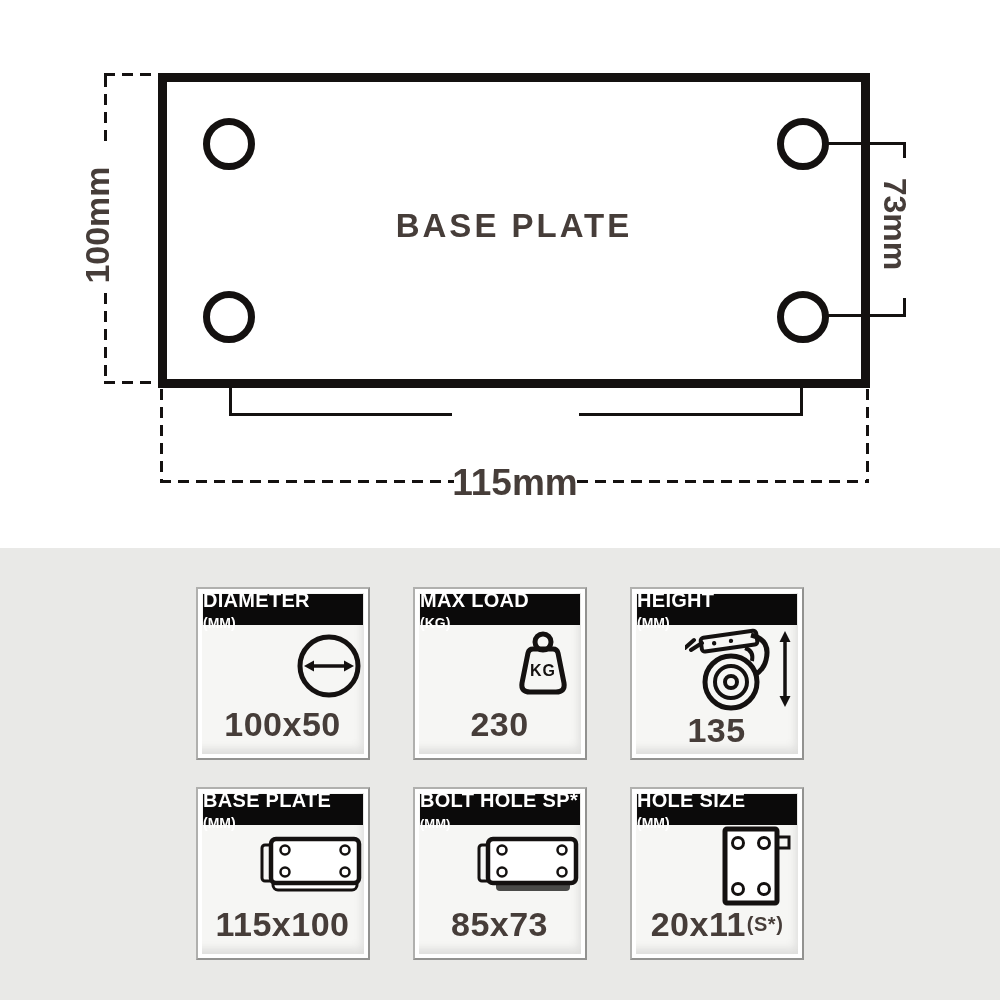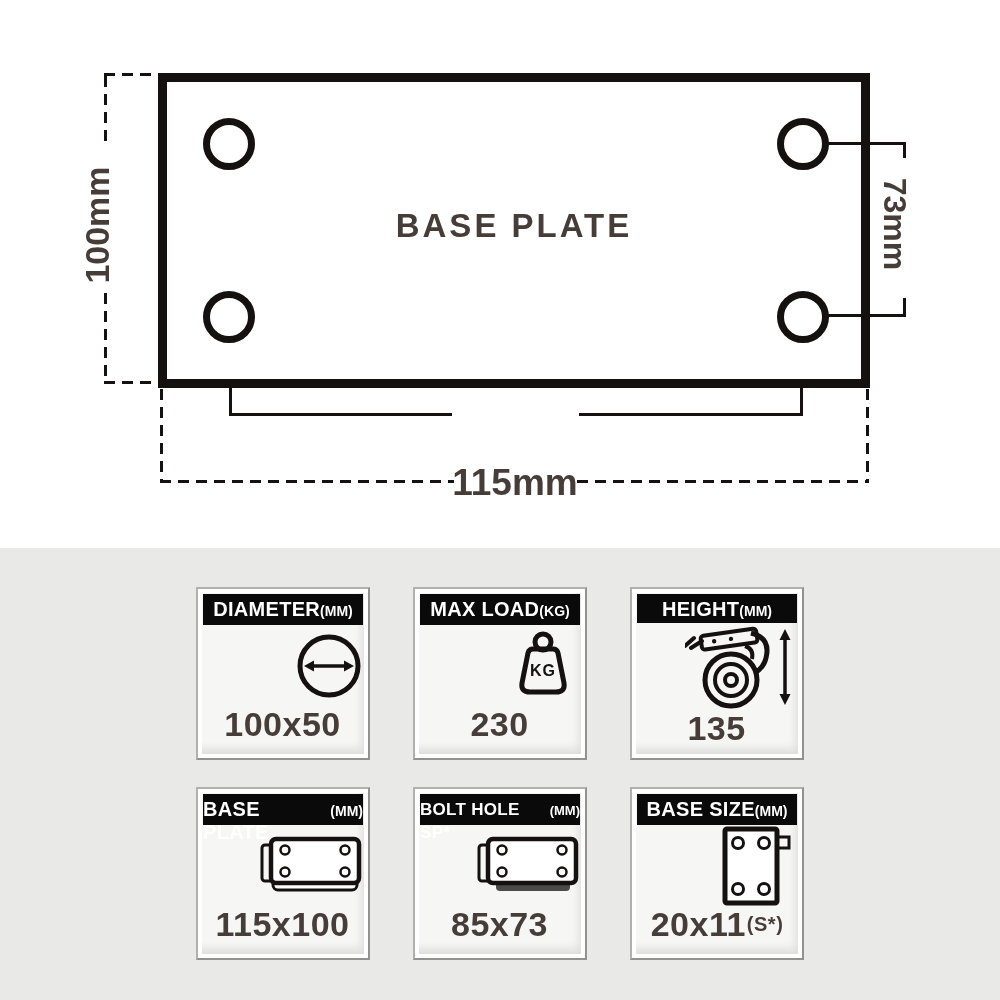--- a/index.html
+++ b/index.html
@@ -53,24 +53,25 @@
   .card {
     width:174px; height:173px; background:#f6f6f4;
     border:2px solid #b0b0ae; border-right-color:#929290; border-bottom-color:#929290;
     box-shadow: inset 0 0 0 4px #ffffff, inset -6px -9px 9px rgba(110,110,110,0.18);
     padding:5px; display:flex; flex-direction:column; align-items:center;
   }
   .card-header {
     width:100%; height:31px; background:#0b0a0a; color:#ffffff;
     display:flex; align-items:baseline; justify-content:center;
     padding-top:4px;
+    flex-direction:column;
   }
   .card-title { font-size:20px; font-weight:bold; letter-spacing:0.3px; line-height:23px; }
   .card-unit  { font-size:14px; font-weight:700; line-height:23px; }
-  .card-header.tight .card-title { font-size:17px; }
+  .card-header.tight .card-title { font-size:20px; }
   .card-header.tight .card-unit  { font-size:13px; }
   .card-icon { flex:1; display:flex; align-items:center; justify-content:flex-end; width:100%; }
   .card-value {
     font-size:34px; font-weight:bold; color:#463d39;
     margin-bottom:12px; letter-spacing:0.5px; line-height:34px;
     display:flex; align-items:flex-end; min-height:34px;
   }
   .value-suffix { font-size:20px; font-weight:600; margin-left:1px; }
   svg { display:block; }
   .kg-text { font-family:"Liberation Sans","DejaVu Sans",sans-serif; font-size:16px; font-weight:bold; fill:#141110; letter-spacing:1px; }
@@ -224,21 +225,21 @@
         </svg>
       </div>
       <div class="card-value">
         <span>85x73</span>
           <span class="value-suffix"></span>
       </div>
     </div>
 
     <div class="card">
       <div class="card-header">
-        <span class="card-title">BASE SIZE</span>
+        <span class="card-title">HOLE SIZE</span>
           <span class="card-unit">(MM)</span>
       </div>
       <div class="card-icon">
         <svg width="80" height="82" viewBox="0 0 80 82">
           <path d="M58 12 h14 v11 h-14" fill="none" stroke="#141110" stroke-width="3"></path>
           <rect x="8" y="4" width="52" height="74" rx="2" fill="#ffffff" stroke="#141110" stroke-width="5"></rect>
           <circle cx="21" cy="18" r="5.5" fill="none" stroke="#141110" stroke-width="3"></circle>
           <circle cx="47" cy="18" r="5.5" fill="none" stroke="#141110" stroke-width="3"></circle>
           <circle cx="21" cy="64" r="5.5" fill="none" stroke="#141110" stroke-width="3"></circle>
           <circle cx="47" cy="64" r="5.5" fill="none" stroke="#141110" stroke-width="3"></circle>

